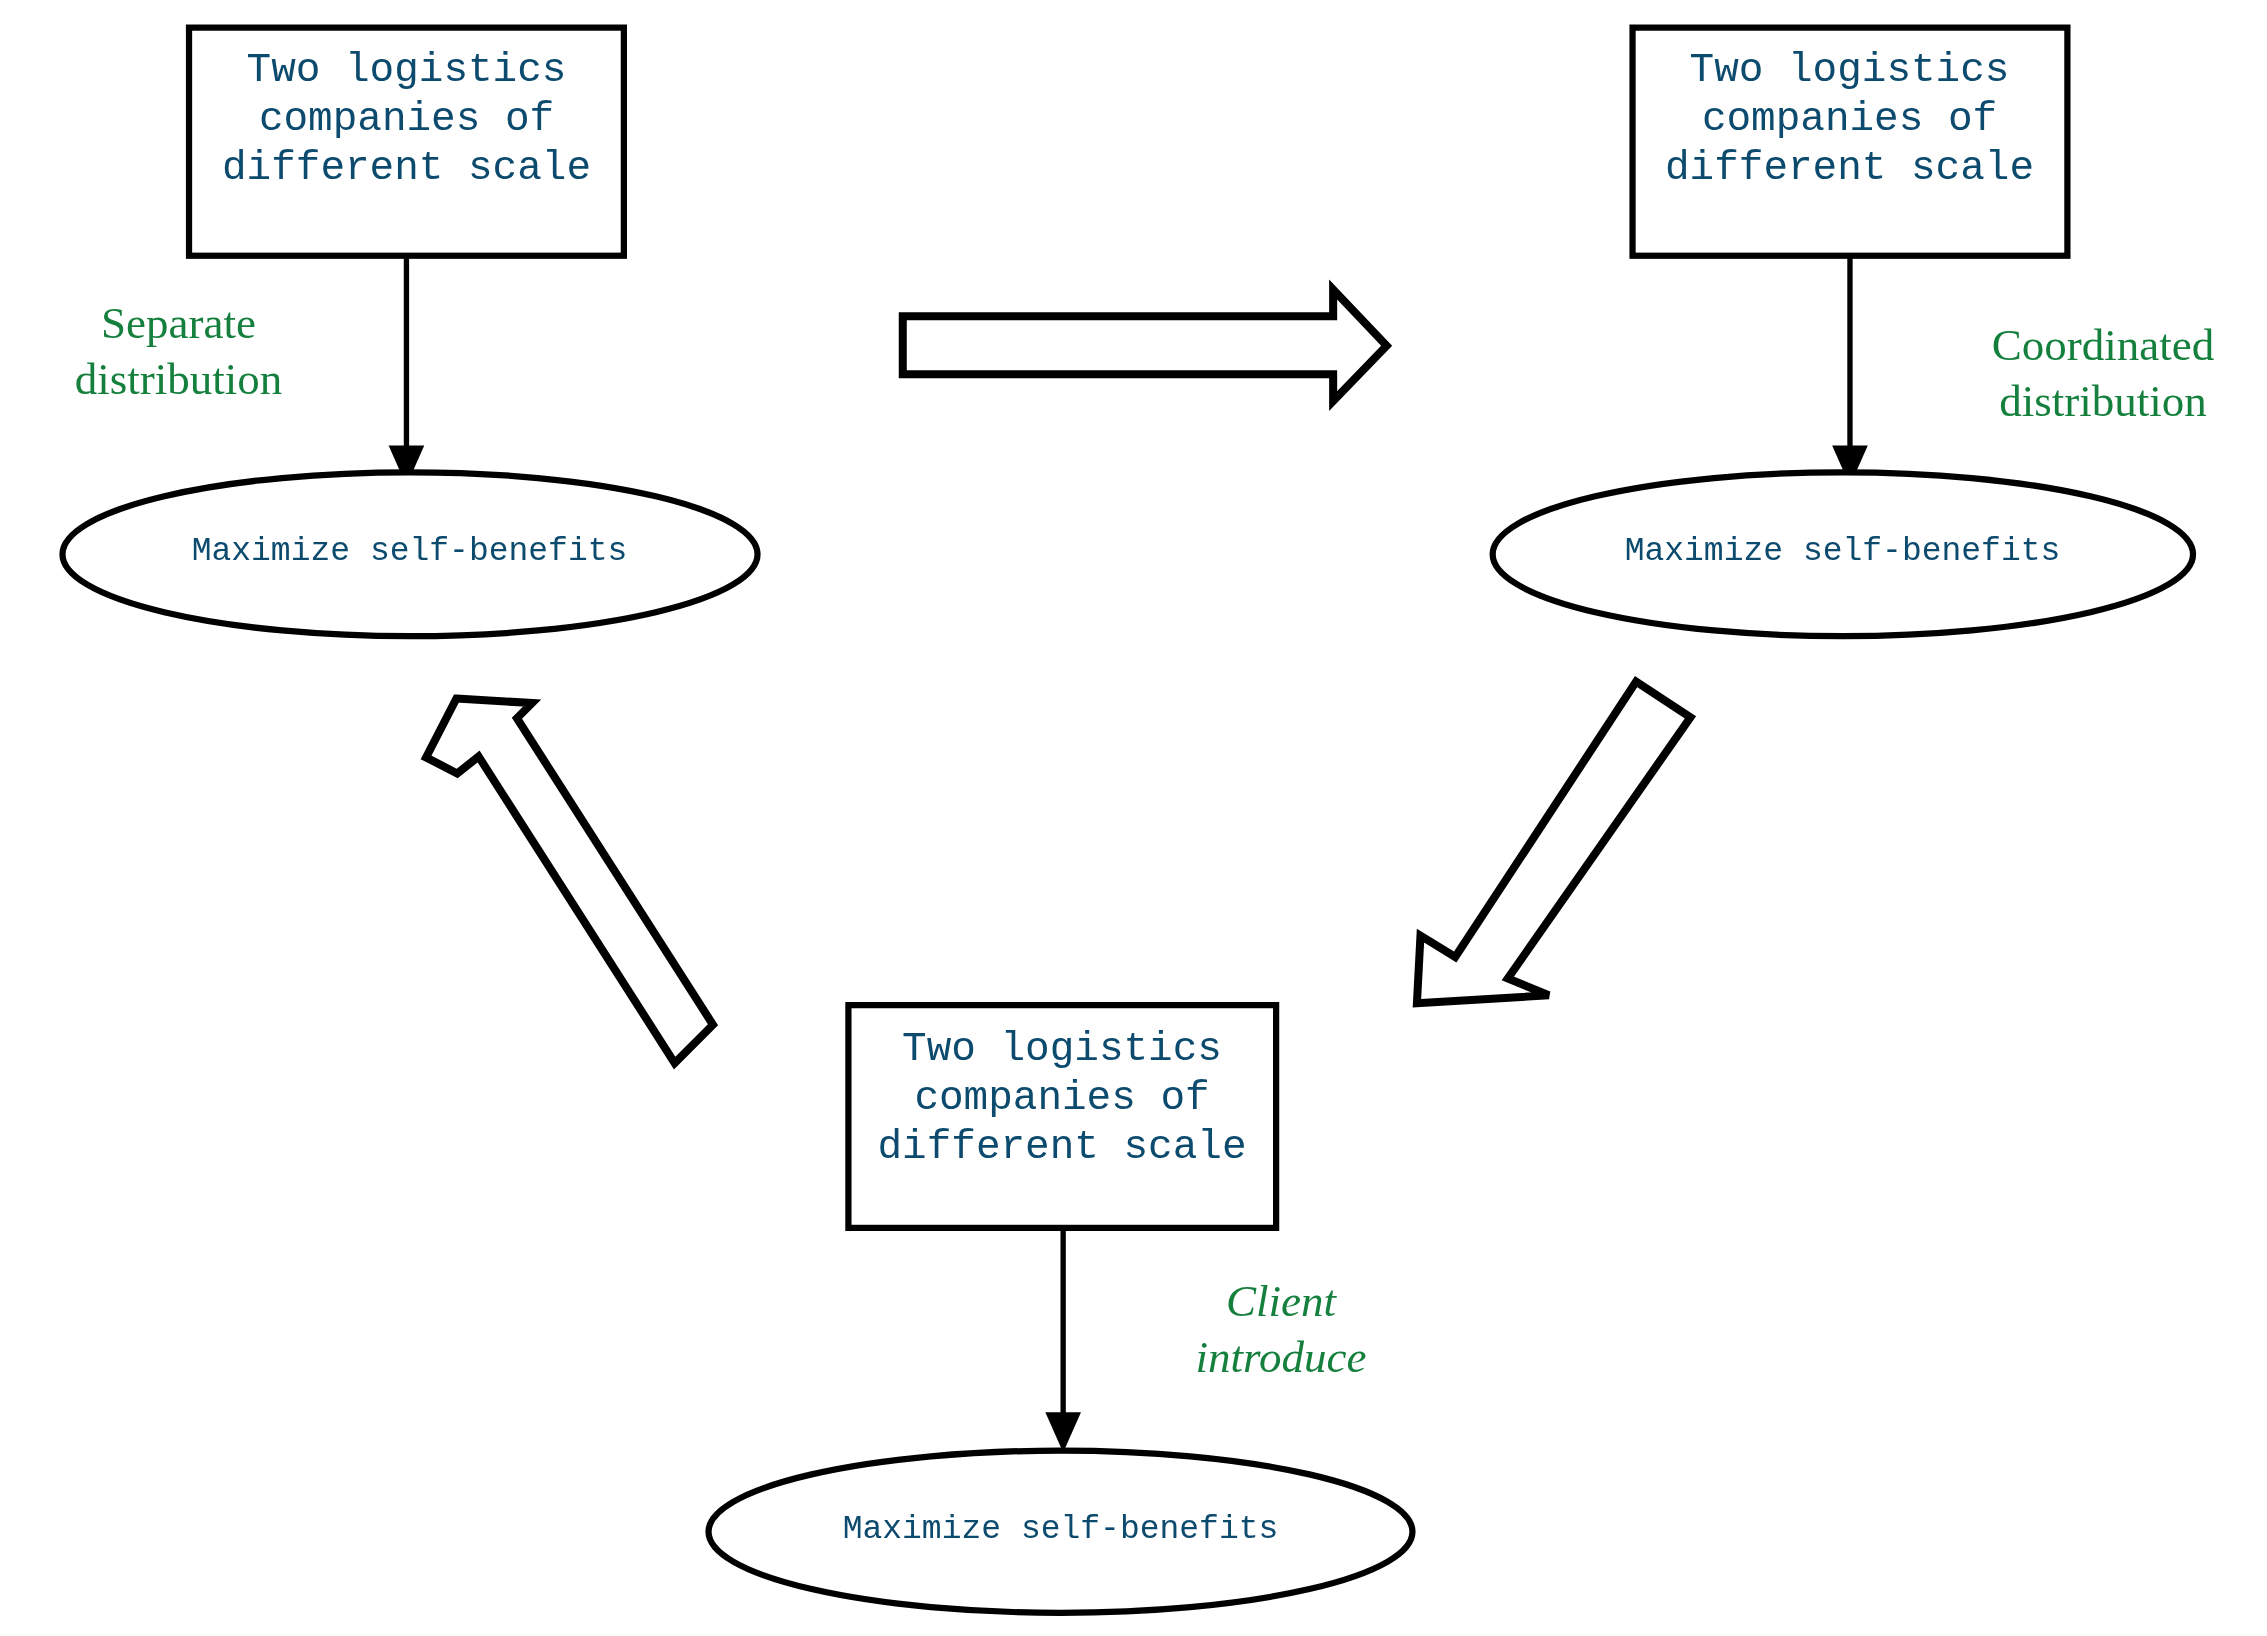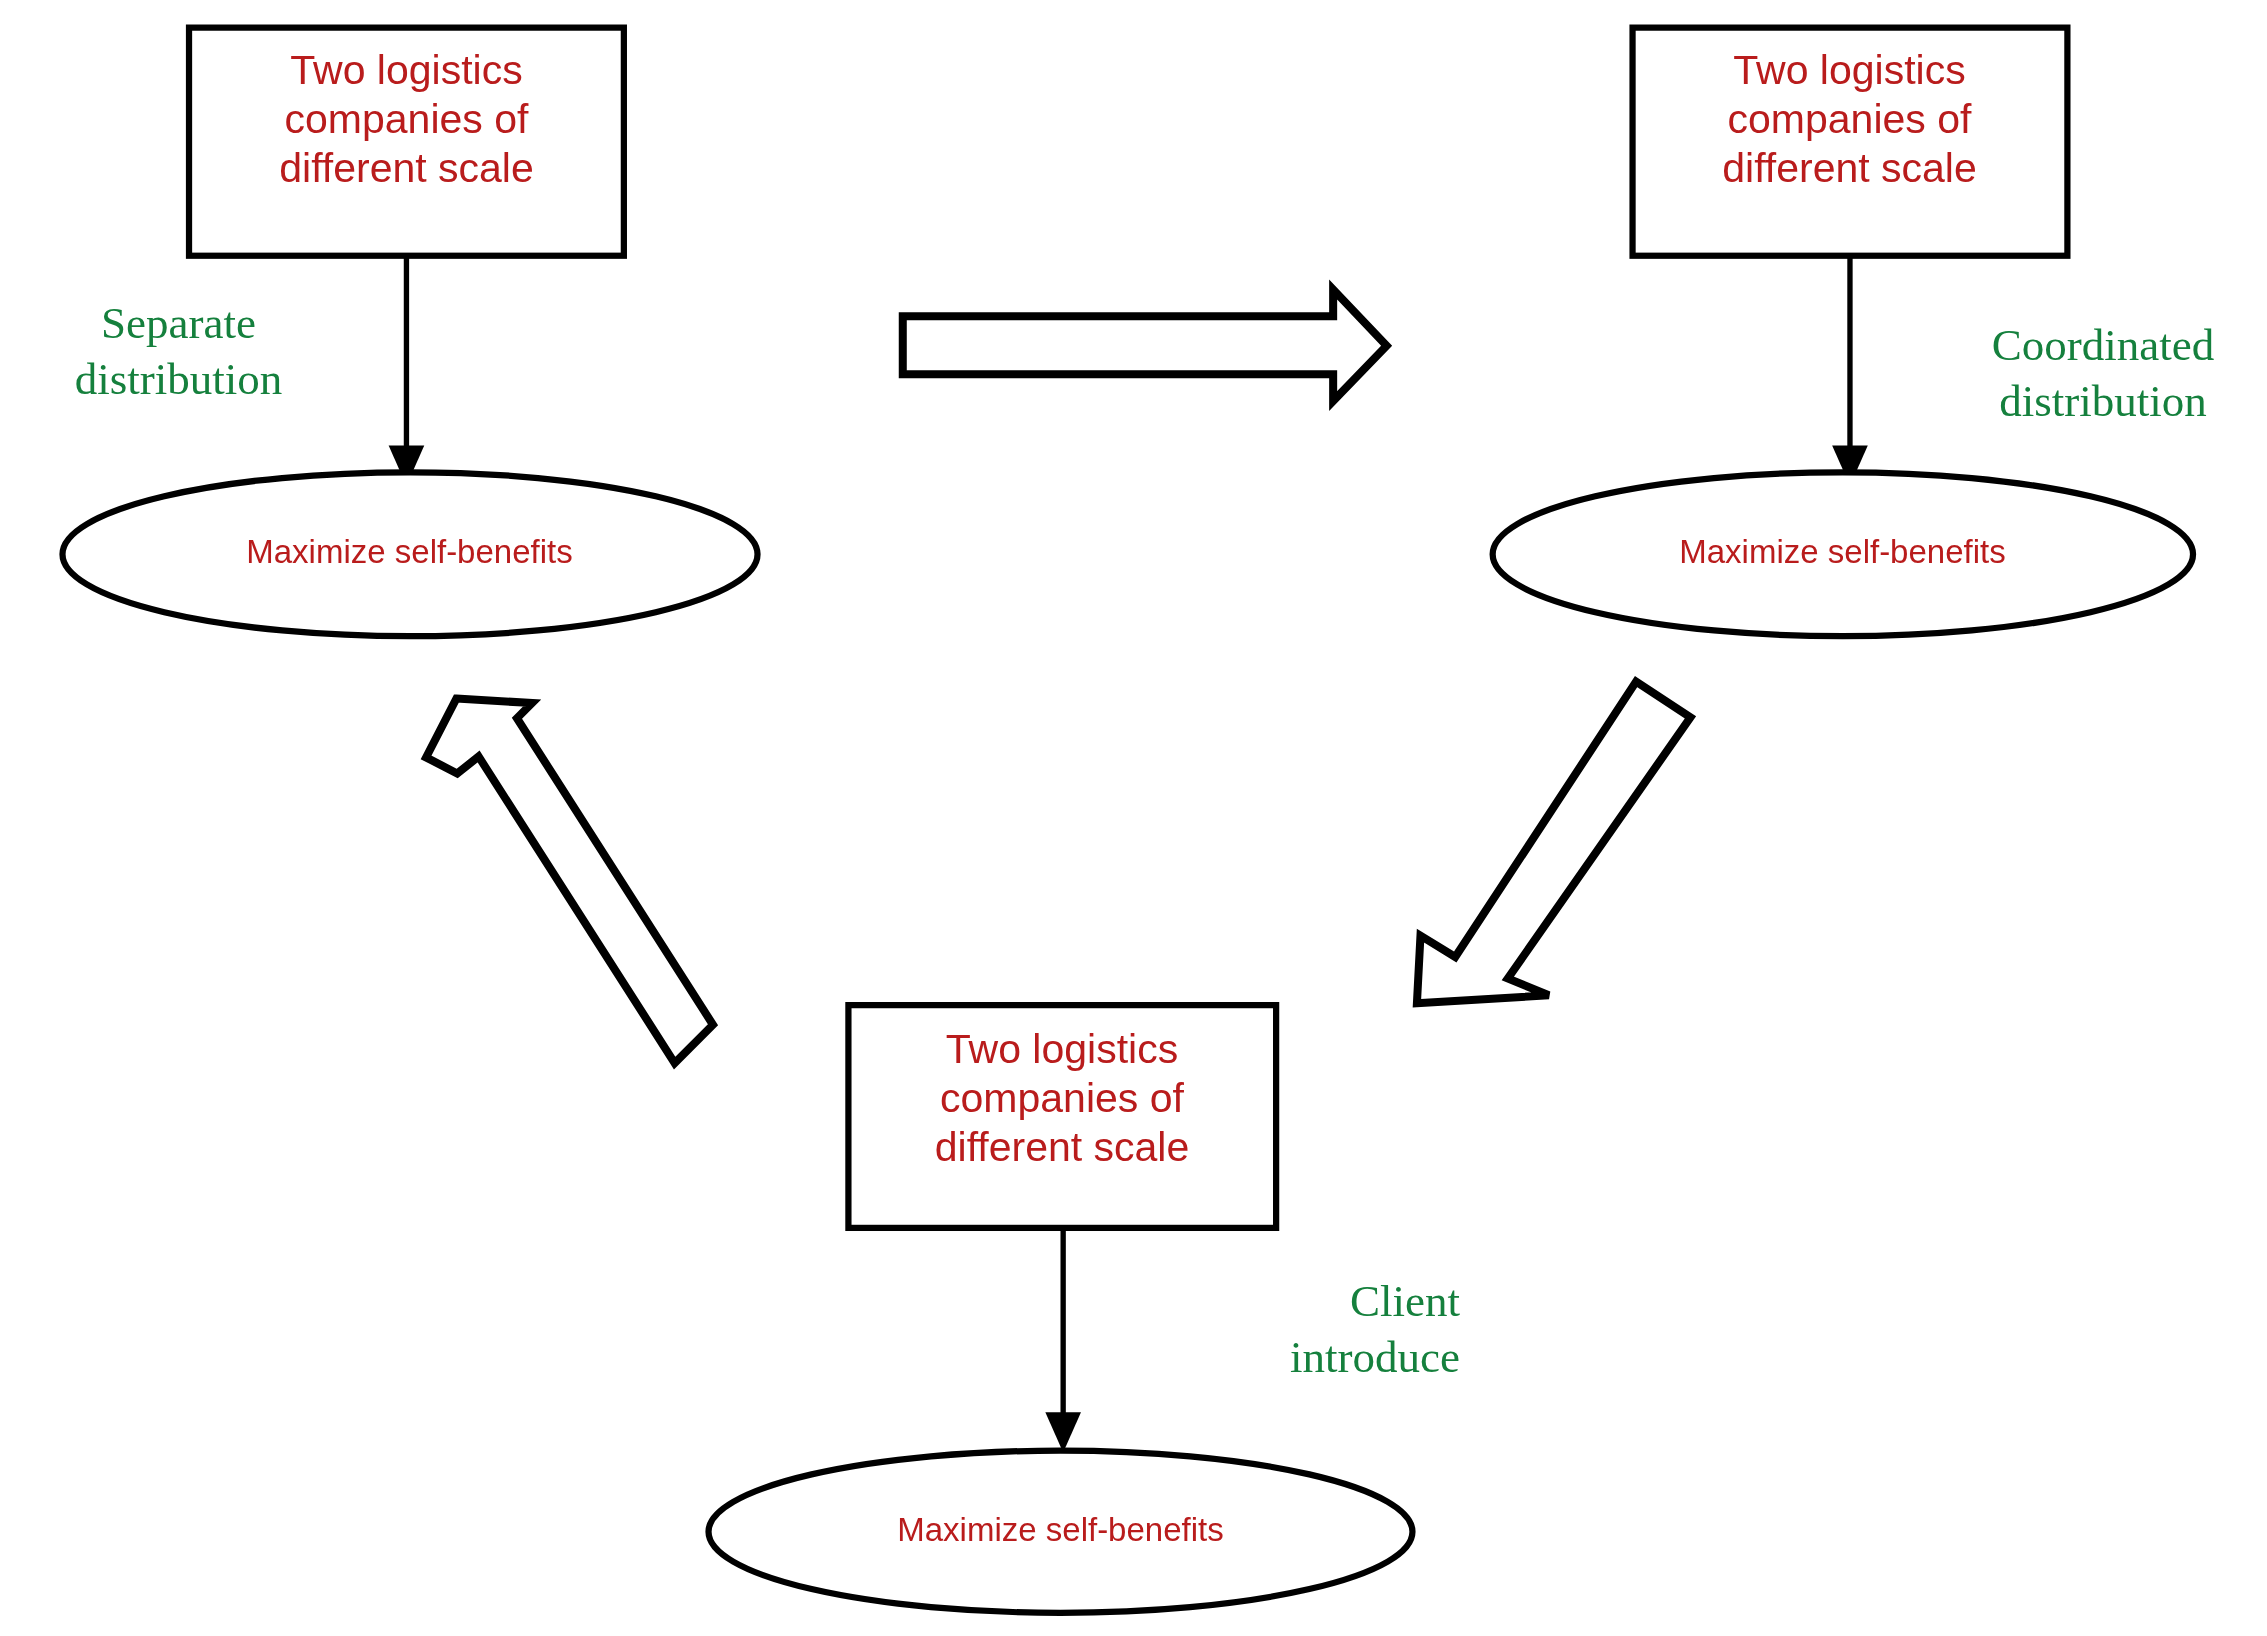--- a/index.html
+++ b/index.html
@@ -20,44 +20,44 @@
   #diagram-svg {
     position: absolute;
     left: 0;
     top: 0;
     width: 2268px;
     height: 1636px;
   }
   .node-text {
     position: absolute;
     text-align: center;
-    color: #b91c1c;
+    color: #0c4a6e;
     line-height: 1.20;
-    font-family: Liberation Sans, sans-serif;
+    font-family: Liberation Mono, monospace;
     white-space: pre-line;
     pointer-events: none;
   }
   .box-text {
     font-size: 41px;
   }
   .ellipse-text {
     font-size: 33px;
   }
   .edge-label {
     position: absolute;
     color: #15803d;
     font-size: 45px;
     line-height: 1.24;
     font-family: "Liberation Serif", "DejaVu Serif", serif;
     white-space: pre-line;
     text-align: center;
   }
   .lbl-left  { left: 9px;   top: 296px;  width: 339px; text-align: center; }
   .lbl-right { left: 1938px; top: 318px;  width: 330px; text-align: center; }
-  .lbl-bottom{ left: 1166px; top: 1274px; width: 294px; text-align: right; }
+  .lbl-bottom{ left: 1134px; top: 1274px; width: 294px; text-align: center; font-style: italic; }
 </style>
 </head>
 <body>
 
 <div id="canvas">
 
   <svg id="diagram-svg" viewBox="0 0 2545 1836" xmlns="http://www.w3.org/2000/svg">
 
     <rect x="212" y="31" width="488" height="256" fill="#ffffff" stroke="#000000" stroke-width="7"></rect>
 

